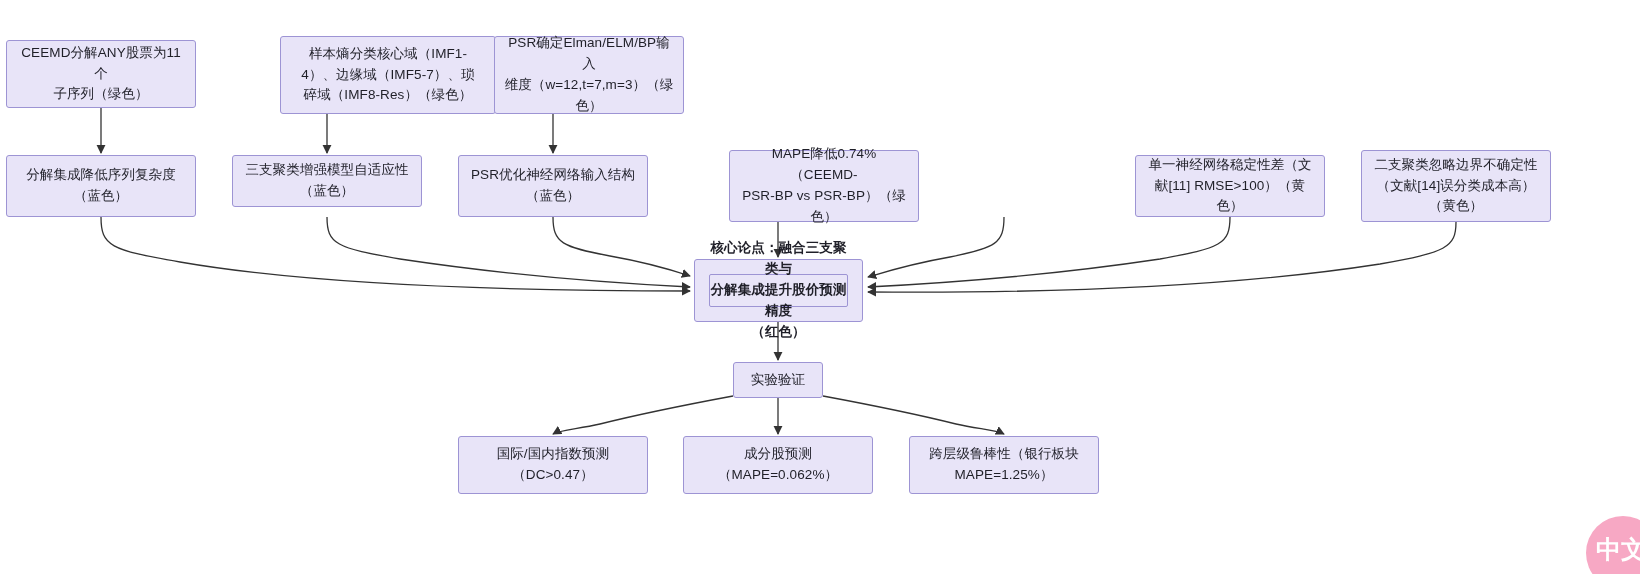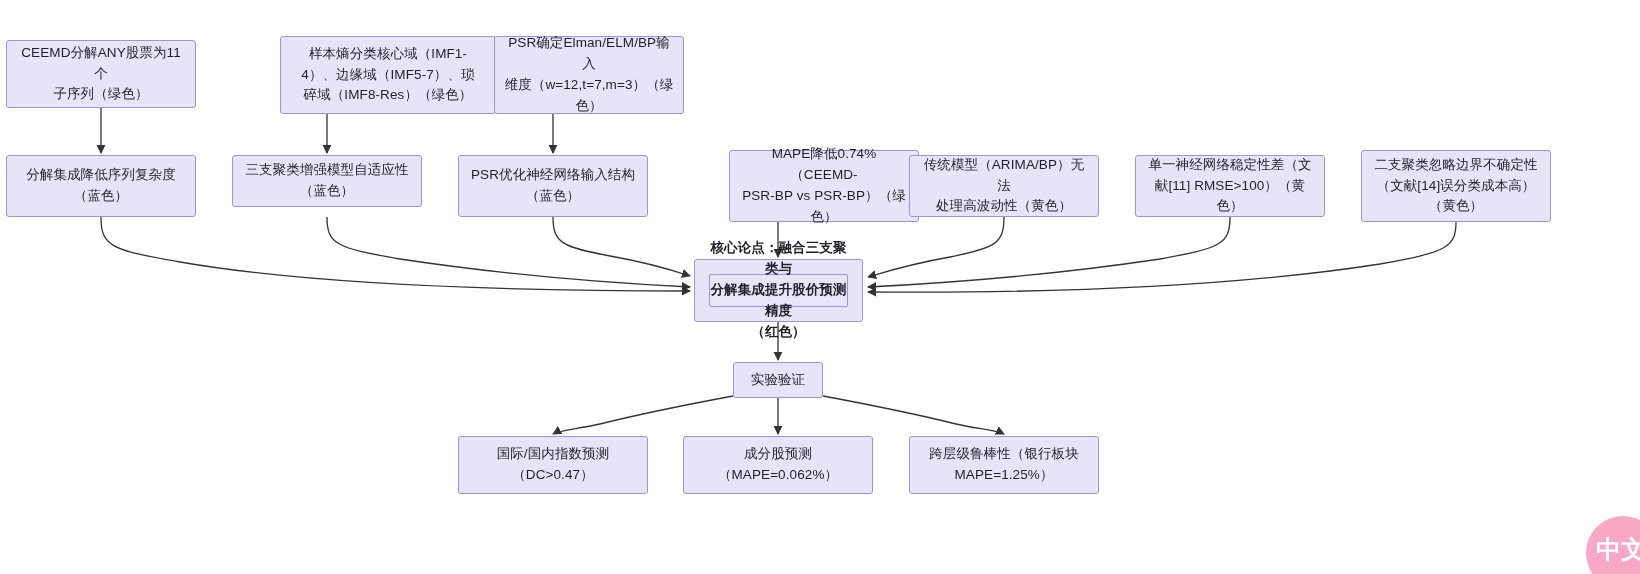--- a/index.html
+++ b/index.html
@@ -152,24 +152,20 @@
     <span class="label">PSR优化神经网络输入结构
 （蓝色）</span>
   </div>
 
   <div class="node" style="left:683px; top:150px; width:190px; height:72px;margin-left:46px;">
     <span class="label">MAPE降低0.74%（CEEMD-
 PSR-BP vs PSR-BP）（绿
 色）</span>
   </div>
 
-  <div class="node" style="left:909px; top:155px; width:190px; height:62px;">
-    <span class="label">传统模型（ARIMA/BP）无法
-处理高波动性（黄色）</span>
-  </div>
 
   <div class="node" style="left:1135px; top:155px; width:190px; height:62px;">
     <span class="label">单一神经网络稳定性差（文
 献[11] RMSE&gt;100）（黄色）</span>
   </div>
 
   <div class="node" style="left:1361px; top:150px; width:190px; height:72px;">
     <span class="label">二支聚类忽略边界不确定性
 （文献[14]误分类成本高）
 （黄色）</span>

